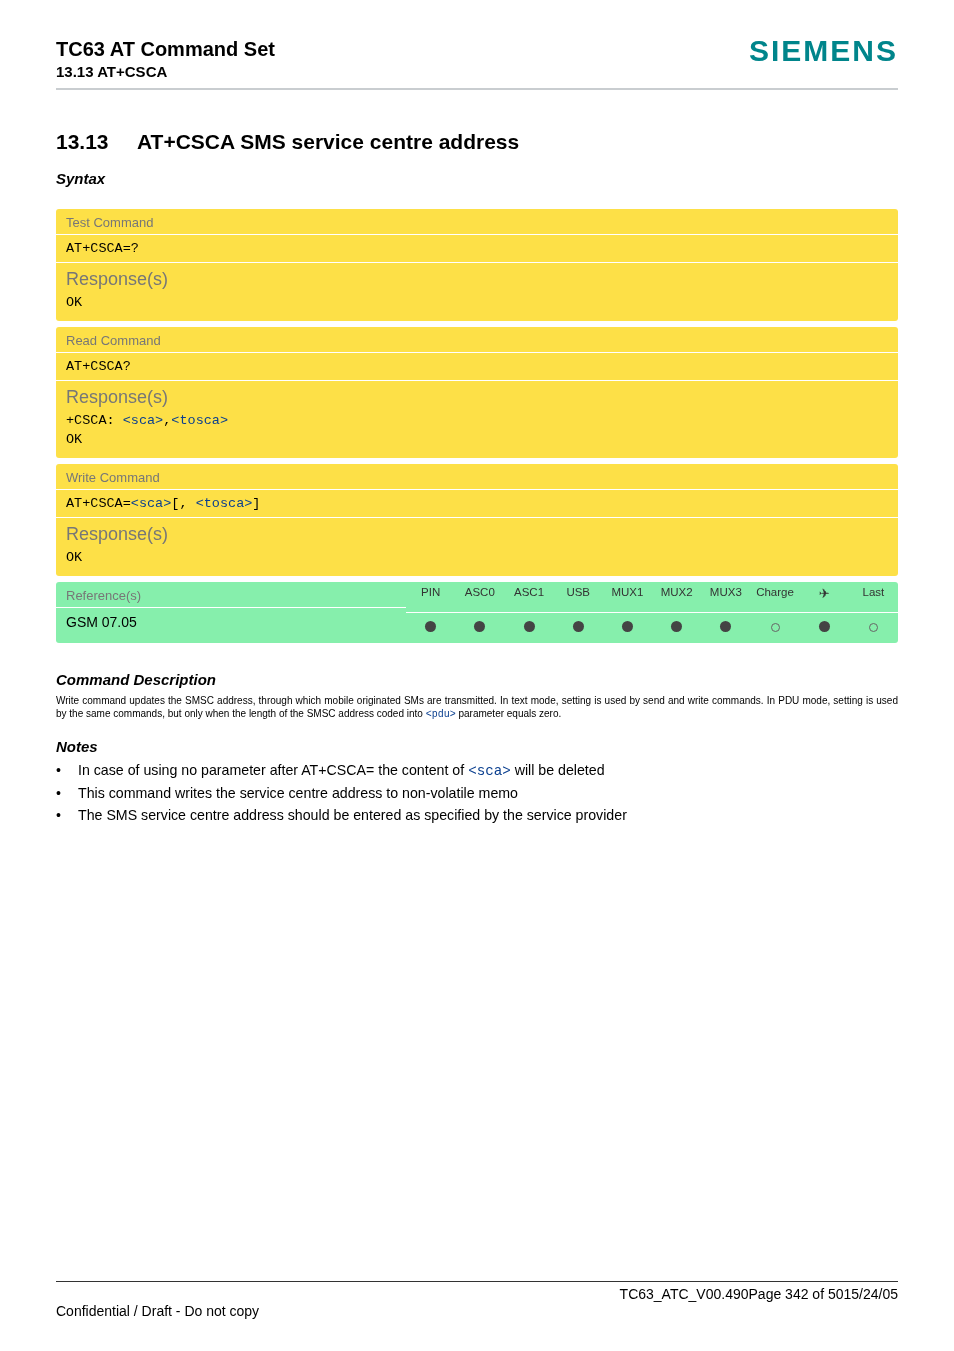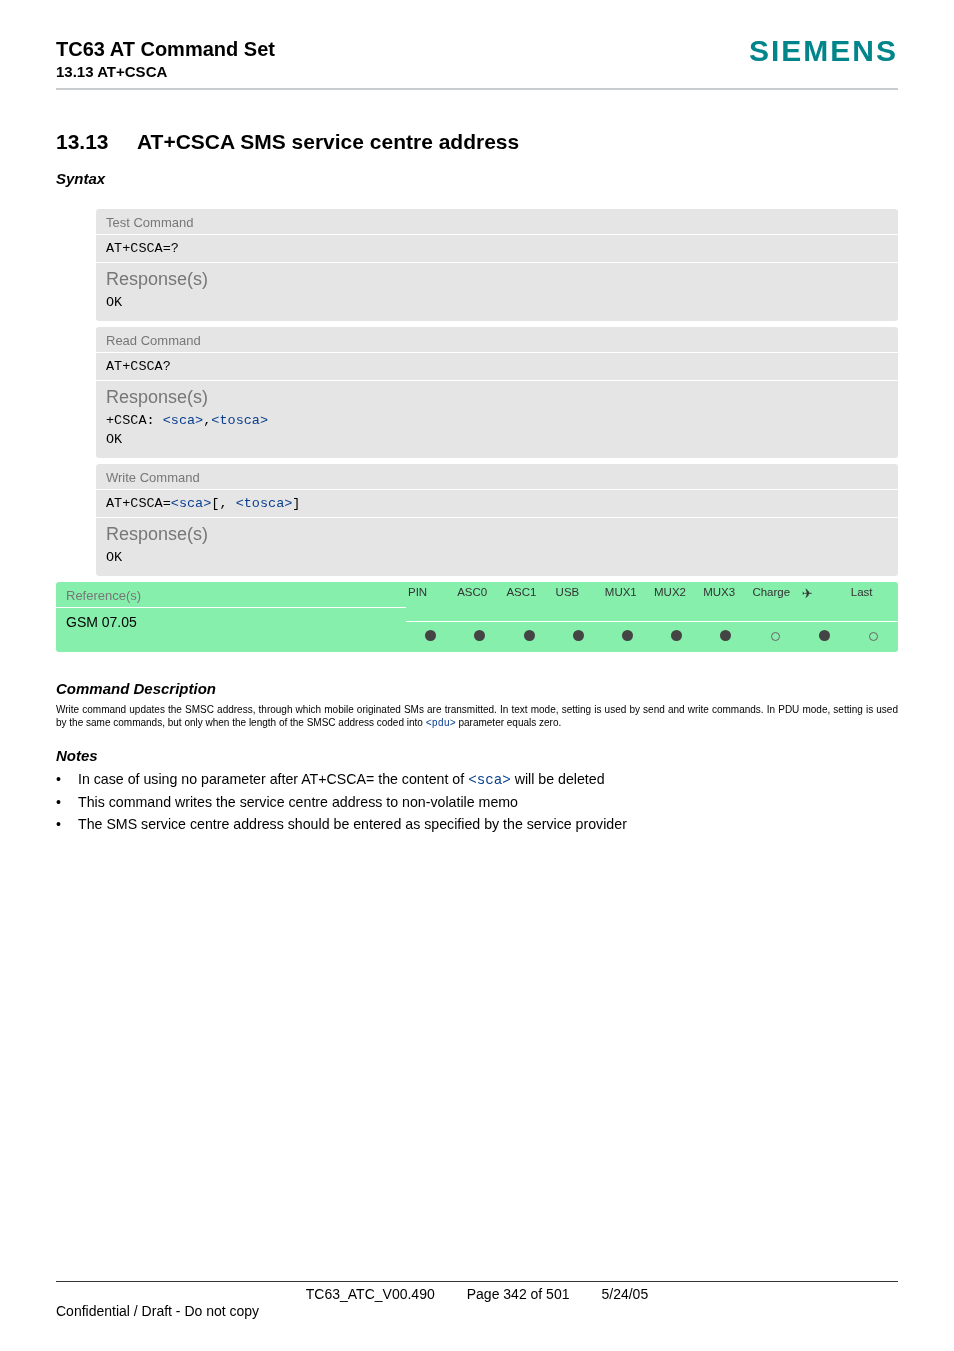--- a/index.html
+++ b/index.html
@@ -30,25 +30,24 @@
     color: #00858b;
     margin-top: -4px;
   }
   .top-rule { border: none; border-top: 2px solid #c9cdd0; margin: 8px 0 40px 0; }
 
   .section-title { font-size: 21px; font-weight: bold; margin-bottom: 16px; }
   .sub-title { font-style: italic; font-weight: bold; font-size: 15px; margin-bottom: 22px; }
 
   .syntax-box {
     border-radius: 3px;
-    background: #e5e5e5;
+    background: #fde047;
     margin-bottom: 6px;
     overflow: hidden;
     font-size: 13.5px;
-    margin-left: 40px;
   }
   .syntax-header {
     padding: 6px 10px 4px 10px;
     color: #777;
     font-size: 13px;
     border-bottom: 1px solid #fff;
   }
   .syntax-cmd {
     padding: 6px 10px 6px 10px;
     font-family: "Courier New", monospace;
@@ -66,21 +65,21 @@
   }
   .param { color: #0a3f8f; font-family: "Courier New", monospace; }
 
   .ref-table { display: flex; background: #86efac; border-radius: 3px; overflow: hidden; }
   .ref-left { flex: 0 0 350px; }
   .ref-left .ref-head { padding: 6px 10px 4px 10px; color: #777; font-size: 13px; border-bottom: 1px solid #fff; }
   .ref-left .ref-body { padding: 6px 10px 10px 10px; font-size: 14px; }
   .ref-right { flex: 1; display: flex; flex-direction: column; }
   .ref-row { display: flex; }
   .ref-cell-head {
-    flex: 1; padding: 4px 2px 20px 2px; font-size: 11.5px; color: #333;
+    flex: 1; text-align: center; padding: 4px 2px 11px 2px; font-size: 11.5px; color: #333;
     border-bottom: 1px solid #fff;
   }
   .ref-cell-body {
     flex: 1; text-align: center; padding: 6px 0 8px 0;
   }
   .dot-full { display: inline-block; width: 11px; height: 11px; border-radius: 50%; background: #444; }
   .dot-empty { display: inline-block; width: 9px; height: 9px; border-radius: 50%; border: 1.5px solid #666; }
   .plane { display:inline-block; font-size: 13px; color: #333; }
 
   .desc-title { font-style: italic; font-weight: bold; font-size: 15px; margin-top: 28px; margin-bottom: 6px; }
@@ -88,21 +87,21 @@
 
   .notes-title { font-style: italic; font-weight: bold; font-size: 15px; margin-top: 16px; margin-bottom: 4px; }
   .notes-list { list-style: none; padding-left: 0; font-size: 14.2px; line-height: 1.55; }
   .notes-list li::before { content: "•"; display: inline-block; width: 22px; text-align: left; }
 
   .footer {
     position: absolute;
     left: 56px; right: 56px; bottom: 32px;
   }
   .footer-rule { border: none; border-top: 1px solid #333; margin-bottom: 4px; }
-  .footer-row { display: flex; justify-content: center; font-size: 14px; gap: 32px; }
+  .footer-row { display: flex; justify-content: flex-end; font-size: 14px; }
   .footer-row2 { font-size: 14px; margin-top: 1px; }
 
   .mono { font-family: "Courier New", monospace; }
 </style>
 </head>
 <body>
 
 <div class="page">
   <div class="header">
     <div class="header-left">

